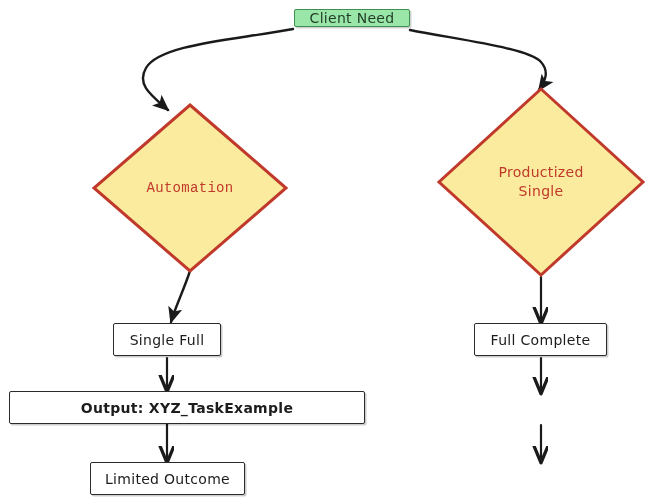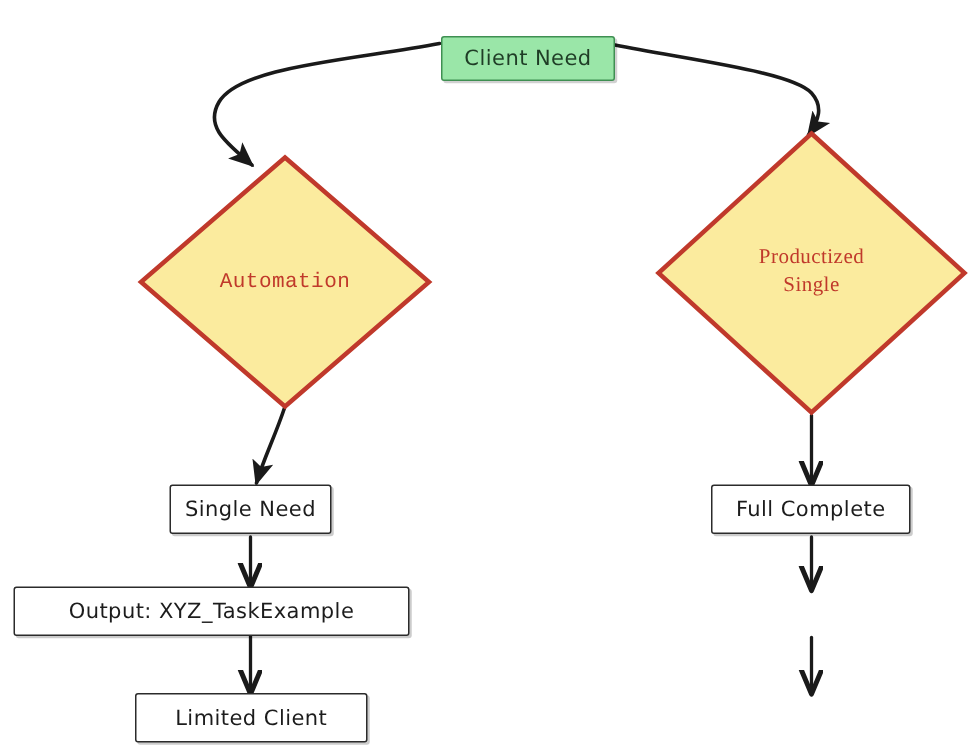--- a/index.html
+++ b/index.html
@@ -108,53 +108,53 @@
 
     <path d="M 167,422 L 167,461" fill="none" stroke="#1a1a1a" stroke-width="2.2" stroke-linecap="round" marker-end="url(#arrowhead-slim)"></path>
 
     <path d="M 541,277 L 541,322" fill="none" stroke="#1a1a1a" stroke-width="2.2" stroke-linecap="round" marker-end="url(#arrowhead-slim)"></path>
 
     <path d="M 541,358 L 541,392" fill="none" stroke="#1a1a1a" stroke-width="2.2" stroke-linecap="round" marker-end="url(#arrowhead-slim)"></path>
 
     <path d="M 541,425 L 541,461" fill="none" stroke="#1a1a1a" stroke-width="2.2" stroke-linecap="round" marker-end="url(#arrowhead-slim)"></path>
   </svg>
 
-  <div class="node start" style="left:294px; top:9px; width:116px; height:30px;margin-top:15px;">
+  <div class="node start" style="left:294px; top:9px; width:116px; height:18px;">
     <span>Client Need</span>
   </div>
 
   <div class="diamond-wrap" style="left:91px; top:102px; width:198px; height:172px;font-family:Liberation Mono, monospace;">
     <svg class="diamond-shape" viewBox="0 0 198 172" xmlns="http://www.w3.org/2000/svg" preserveAspectRatio="none">
       <polygon points="99,3 195,86 99,169 3,86" fill="#fbeb9e" stroke="#c0392b" stroke-width="3"></polygon>
     </svg>
     <div class="diamond-label">
       <span>Automation</span>
     </div>
   </div>
 
-  <div class="diamond-wrap" style="left:436px; top:86px; width:210px; height:192px;font-family:Liberation Serif, serif;">
+  <div class="diamond-wrap" style="left:436px; top:86px; width:210px; height:192px;">
     <svg class="diamond-shape" viewBox="0 0 210 192" xmlns="http://www.w3.org/2000/svg" preserveAspectRatio="none">
       <polygon points="105,3 207,96 105,189 3,96" fill="#fbeb9e" stroke="#c0392b" stroke-width="3"></polygon>
     </svg>
     <div class="diamond-label">
       <span>Productized</span>
       <span>Single</span>
     </div>
   </div>
 
   <div class="node rect" style="left:113px; top:323px; width:108px; height:33px;">
-    <span>Single Need</span>
+    <span>Single Full</span>
   </div>
 
-  <div class="node rect" style="left:9px; top:391px; width:264px; height:33px;">
+  <div class="node rect" style="left:9px; top:391px; width:356px; height:33px;font-weight:bold;">
     <span>Output: XYZ_TaskExample</span>
   </div>
 
   <div class="node rect" style="left:90px; top:462px; width:155px; height:33px;">
-    <span>Limited Client</span>
+    <span>Limited Outcome</span>
   </div>
 
   <div class="node rect" style="left:474px; top:323px; width:133px; height:33px;">
     <span>Full Complete</span>
   </div>
 
 
 </div>
 
 </body></html>

